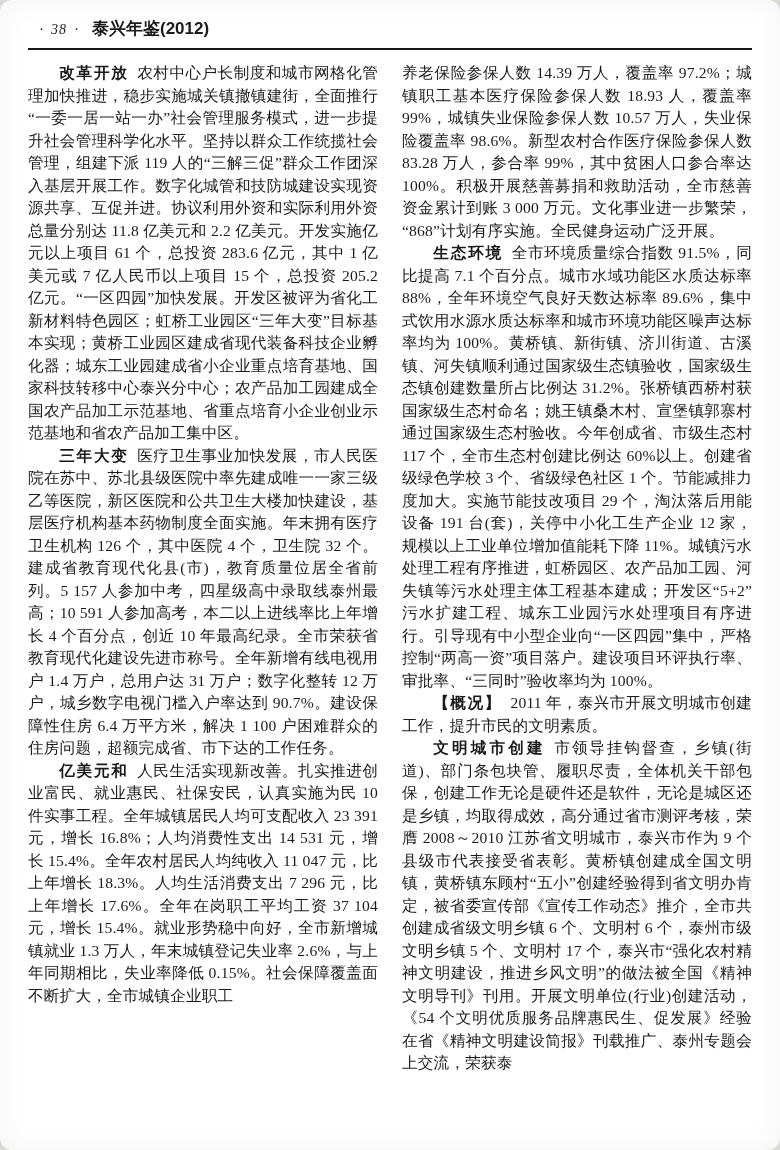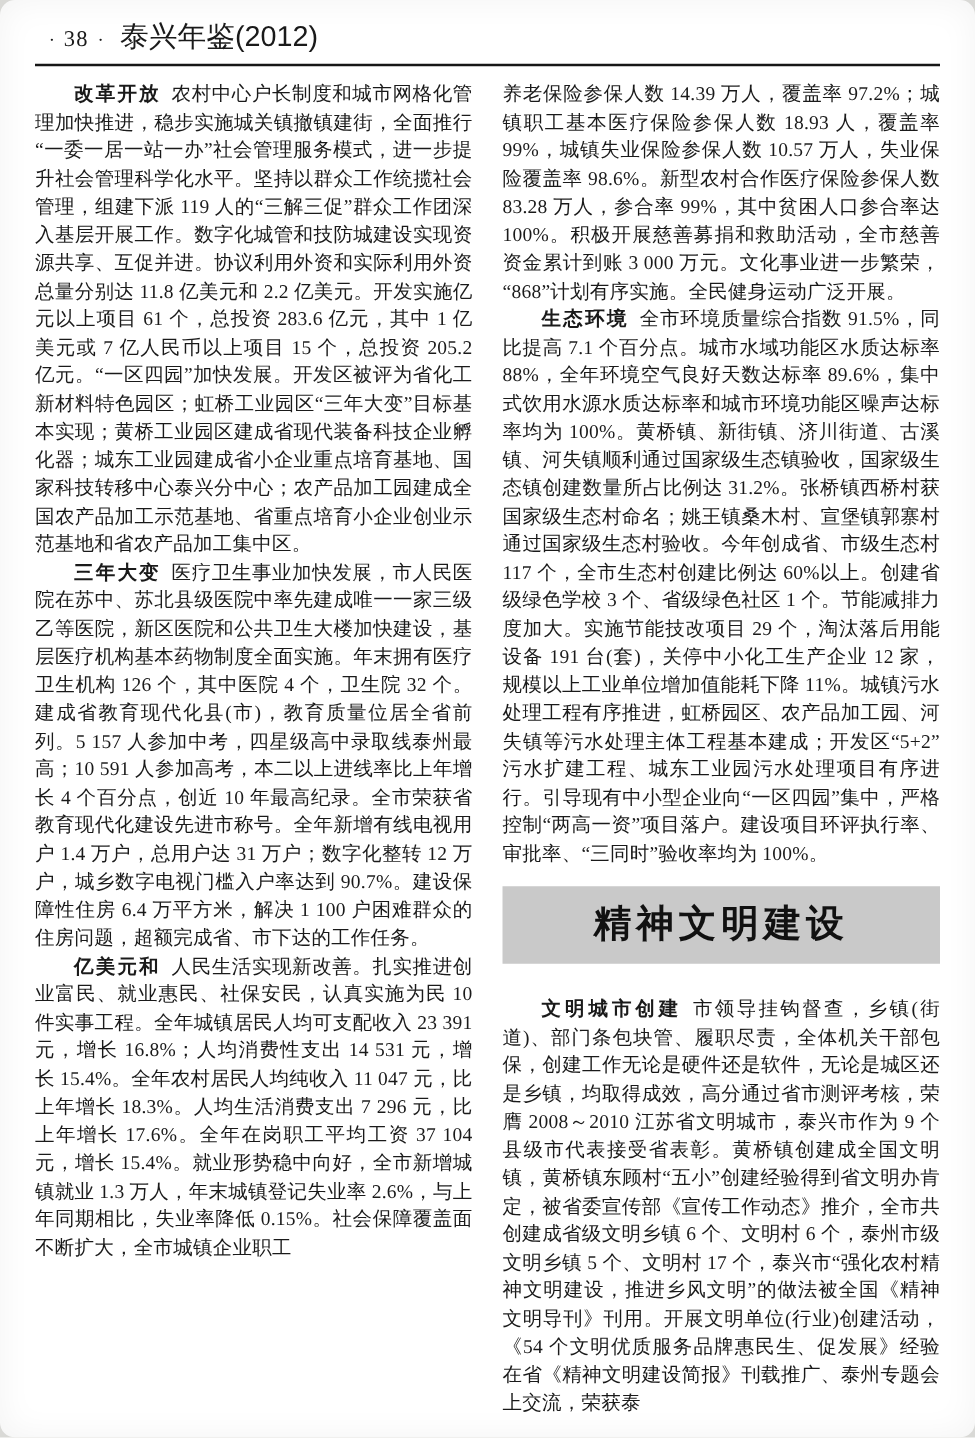--- a/index.html
+++ b/index.html
@@ -17,24 +17,24 @@
     box-shadow:inset 0 0 28px rgba(0,0,0,0.05);
     color:#1a1a1a;
   }
   .inner{padding:18px 28px 0 28px;}
   .page-header{
     display:flex;align-items:baseline;
     font-size:17px;line-height:22px;
     padding-left:4px;
   }
   .page-header .dot{font-size:15px;margin:0 7px;}
-  .page-header .pagenum{font-size:18px;letter-spacing:1px;}
+  .page-header .pagenum{font-size:14px;letter-spacing:1px;font-style:italic;}
   .page-header .booktitle{
     font-family:"Liberation Sans","DejaVu Sans",sans-serif;
-    font-weight:normal;font-size:23px;margin-left:6px;
+    font-weight:bold;font-size:17px;margin-left:6px;
   }
   .header-rule{
     border:none;border-top:2px solid #161616;
     margin:7px 0 12px 0;
   }
   .columns{
     display:flex;
     gap:24px;
   }
   .col{
@@ -97,24 +97,24 @@
       </div>
 
       <div class="col">
         <p class="para cont">
           <span>养老保险参保人数 14.39 万人，覆盖率 97.2%；城镇职工基本医疗保险参保人数 18.93 人，覆盖率 99%，城镇失业保险参保人数 10.57 万人，失业保险覆盖率 98.6%。新型农村合作医疗保险参保人数 83.28 万人，参合率 99%，其中贫困人口参合率达 100%。积极开展慈善募捐和救助活动，全市慈善资金累计到账 3 000 万元。文化事业进一步繁荣，“868”计划有序实施。全民健身运动广泛开展。</span>
         </p>
         <p class="para">
           <b class="lead">生态环境</b><span>全市环境质量综合指数 91.5%，同比提高 7.1 个百分点。城市水域功能区水质达标率 88%，全年环境空气良好天数达标率 89.6%，集中式饮用水源水质达标率和城市环境功能区噪声达标率均为 100%。黄桥镇、新街镇、济川街道、古溪镇、河失镇顺利通过国家级生态镇验收，国家级生态镇创建数量所占比例达 31.2%。张桥镇西桥村获国家级生态村命名；姚王镇桑木村、宣堡镇郭寨村通过国家级生态村验收。今年创成省、市级生态村 117 个，全市生态村创建比例达 60%以上。创建省级绿色学校 3 个、省级绿色社区 1 个。节能减排力度加大。实施节能技改项目 29 个，淘汰落后用能设备 191 台(套)，关停中小化工生产企业 12 家，规模以上工业单位增加值能耗下降 11%。城镇污水处理工程有序推进，虹桥园区、农产品加工园、河失镇等污水处理主体工程基本建成；开发区“5+2”污水扩建工程、城东工业园污水处理项目有序进行。引导现有中小型企业向“一区四园”集中，严格控制“两高一资”项目落户。建设项目环评执行率、审批率、“三同时”验收率均为 100%。</span>
         </p>
 
-        <div class="section-box">
-          <span class="section-title">精神文明建设</span>
-        </div>
 
+        <p class="para">
+          <b class="lead">【概况】</b><span>2011 年，泰兴市开展文明城市创建工作，提升市民的文明素质。</span>
+        </p>
         <p class="para">
           <b class="lead">文明城市创建</b><span>市领导挂钩督查，乡镇(街道)、部门条包块管、履职尽责，全体机关干部包保，创建工作无论是硬件还是软件，无论是城区还是乡镇，均取得成效，高分通过省市测评考核，荣膺 2008～2010 江苏省文明城市，泰兴市作为 9 个县级市代表接受省表彰。黄桥镇创建成全国文明镇，黄桥镇东顾村“五小”创建经验得到省文明办肯定，被省委宣传部《宣传工作动态》推介，全市共创建成省级文明乡镇 6 个、文明村 6 个，泰州市级文明乡镇 5 个、文明村 17 个，泰兴市“强化农村精神文明建设，推进乡风文明”的做法被全国《精神文明导刊》刊用。开展文明单位(行业)创建活动，《54 个文明优质服务品牌惠民生、促发展》经验在省《精神文明建设简报》刊载推广、泰州专题会上交流，荣获泰</span>
         </p>
       </div>
 
     </div>
   </div>
 </div>
 
 </body></html>

